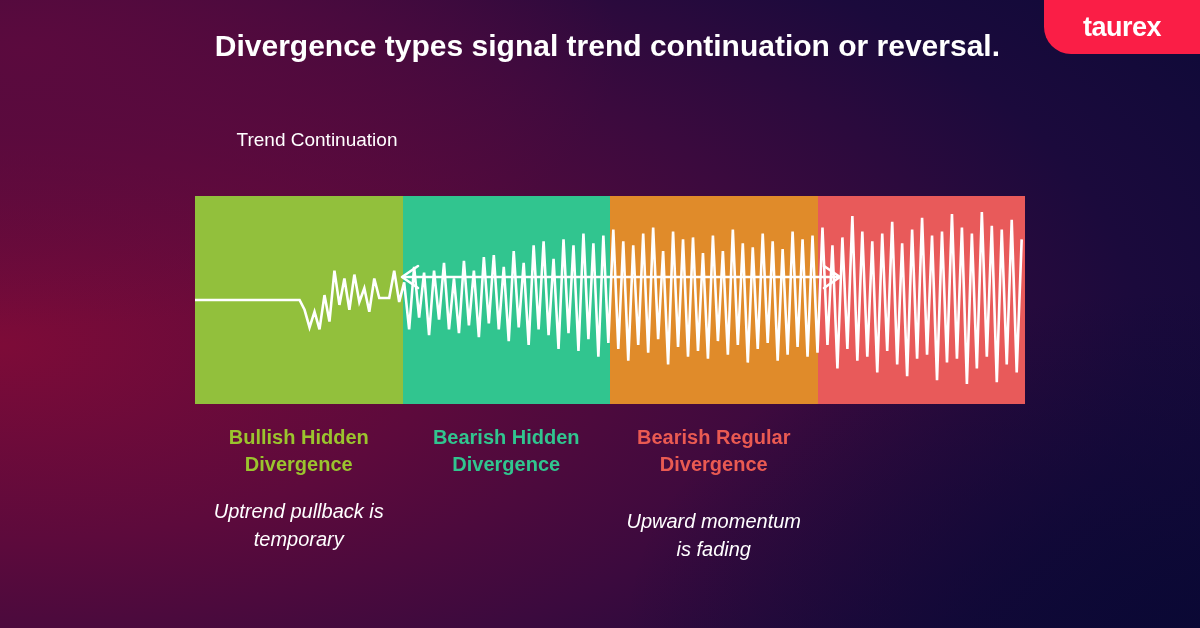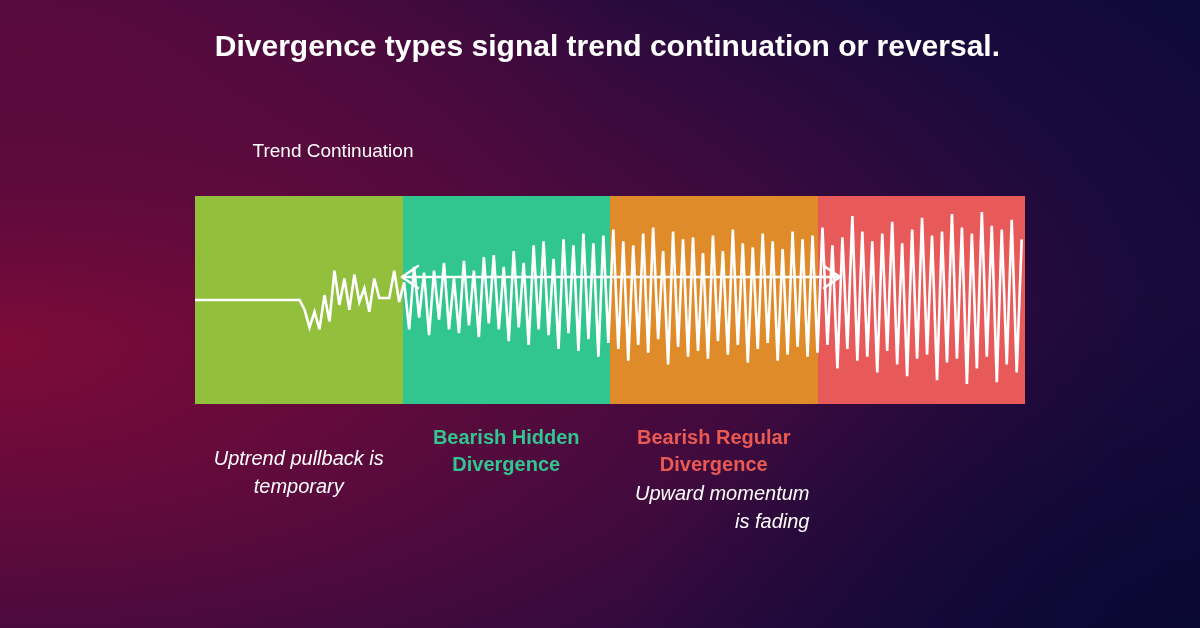--- a/index.html
+++ b/index.html
@@ -74,21 +74,21 @@
   .axis-label {
     position: absolute;
     width: 170px;
     text-align: center;
     color: #ffffff;
     font-size: 19px;
     font-weight: 400;
     line-height: 1.45;
     top: 2px;
   }
-  .axis-label.left  { left: 248px; margin-top: 11px; }
+  .axis-label.left  { left: 232px; }
   .axis-label.right { left: 812px; }
   .axis-arrow {
     position: absolute;
     left: 396px;
     top: 138px;
     width: 450px;
     height: 30px;
   }
 
   
@@ -133,27 +133,30 @@
     margin: 0;
   }
   .col-desc {
     color: #ffffff;
     font-size: 20px;
     font-weight: 400;
     line-height: 1.4;
     margin-top: 20px;
     font-style: italic;
   }
-  .col.c4 .col-desc { margin-top: 2px; text-align: right; }
+  .col.c4 .col-desc { margin-top: 30px; }
 </style>
 </head>
 <body>
 
 <div id="stage">
 
+  <div class="logo-badge">
+    <span class="logo-text">taurex</span>
+  </div>
 
   <div class="title">Divergence types signal trend continuation or reversal.</div>
 
   <div class="axis-row">
     <div class="axis-label left">Trend Continuation</div>
     <svg class="axis-arrow" viewBox="0 0 450 30">
       <line x1="8" y1="15" x2="442" y2="15" stroke="#ffffff" stroke-width="2.4"></line>
       <polyline points="22,4 6,15 22,26" fill="none" stroke="#ffffff" stroke-width="2.6" stroke-linecap="round" stroke-linejoin="round"></polyline>
       <polyline points="428,4 444,15 428,26" fill="none" stroke="#ffffff" stroke-width="2.6" stroke-linecap="round" stroke-linejoin="round"></polyline>
     </svg>
@@ -164,20 +167,21 @@
     <div class="panel" style="background: rgb(49, 197, 143); width: 25%;"></div>
     <div class="panel" style="background: rgb(224, 139, 42); width: 25%;"></div>
     <div class="panel" style="background: rgb(232, 90, 90); width: 25%;"></div>
     <svg class="chart-wave" id="wave-svg" viewBox="0 0 830 208" preserveAspectRatio="none">
       <polyline id="wave-path" fill="none" stroke="#ffffff" stroke-width="2.6" stroke-linejoin="miter" stroke-linecap="butt" vector-effect="non-scaling-stroke" points="0.00,104.00 4.98,104.00 9.96,104.00 14.94,104.00 19.92,104.00 24.90,104.00 29.88,104.00 34.86,104.00 39.84,104.00 44.82,104.00 49.80,104.00 54.78,104.00 59.76,104.00 64.74,104.00 69.72,104.00 74.70,104.00 79.68,104.00 84.66,104.00 89.64,104.00 94.62,104.00 99.60,104.00 104.58,104.00 109.56,113.78 114.54,131.37 119.52,115.73 124.50,133.33 129.48,99.11 134.46,125.51 139.44,74.67 144.42,108.89 149.40,82.49 154.38,113.78 159.36,78.58 164.34,105.96 169.32,92.27 174.30,115.73 179.28,82.49 184.26,102.04 189.24,102.04 194.22,102.04 199.20,74.67 204.18,105.96 209.16,86.40 214.14,133.33 219.12,70.76 224.10,121.60 229.08,76.63 234.06,139.19 239.04,74.67 244.02,123.55 249.00,66.85 253.98,133.33 258.96,82.49 263.94,137.24 268.92,64.90 273.90,129.42 278.88,74.67 283.86,141.15 288.84,60.99 293.82,127.46 298.80,59.03 303.78,133.33 308.76,70.76 313.74,145.06 318.72,55.12 323.70,131.37 328.68,66.85 333.66,148.97 338.64,49.25 343.62,133.33 348.60,45.34 353.58,139.19 358.56,62.94 363.54,152.88 368.52,43.39 373.50,137.24 378.48,49.25 383.46,154.84 388.44,37.52 393.42,143.10 398.40,47.30 403.38,160.70 408.36,39.48 413.34,147.01 418.32,33.61 423.30,152.88 428.28,45.34 433.26,164.61 438.24,49.25 443.22,148.97 448.20,37.52 453.18,156.79 458.16,31.66 463.14,143.10 468.12,55.12 473.10,168.52 478.08,35.57 483.06,150.92 488.04,43.39 493.02,160.70 498.00,41.43 502.98,154.84 507.96,57.08 512.94,162.66 517.92,39.48 522.90,145.06 527.88,55.12 532.86,158.75 537.84,33.61 542.82,148.97 547.80,47.30 552.78,166.57 557.76,51.21 562.74,152.88 567.72,37.52 572.70,147.01 577.68,45.34 582.66,164.61 587.64,53.16 592.62,158.75 597.60,35.57 602.58,150.92 607.56,43.39 612.54,160.70 617.52,39.48 622.50,156.79 627.48,31.66 632.46,148.97 637.44,49.25 642.42,172.43 647.40,41.43 652.38,152.88 657.36,19.93 662.34,164.61 667.32,35.57 672.30,160.70 677.28,45.34 682.26,176.34 687.24,37.52 692.22,154.84 697.20,25.79 702.18,168.52 707.16,47.30 712.14,180.25 717.12,33.61 722.10,162.66 727.08,21.88 732.06,158.75 737.04,39.48 742.02,184.16 747.00,35.57 751.98,166.57 756.96,17.97 761.94,162.66 766.92,31.66 771.90,188.07 776.88,37.52 781.86,172.43 786.84,16.02 791.82,160.70 796.80,29.70 801.78,186.12 806.76,33.61 811.74,168.52 816.72,23.84 821.70,176.34 826.68,43.39"></polyline>
     </svg>
   </div>
 
   <div class="cols">
     <div class="col c1">
+      <div class="col-title" style="color: rgb(155, 196, 46);">Bullish Hidden Divergence</div>
       <div class="col-desc">Uptrend pullback is temporary</div>
     </div>
     <div class="col c2">
       <div class="col-title" style="color: rgb(49, 197, 143);">Bearish Hidden Divergence</div>
     </div>
     <div class="col c4">
       <div class="col-title" style="color: rgb(234, 90, 82);">Bearish Regular Divergence</div>
       <div class="col-desc">Upward momentum is fading</div>
     </div>
   </div>

